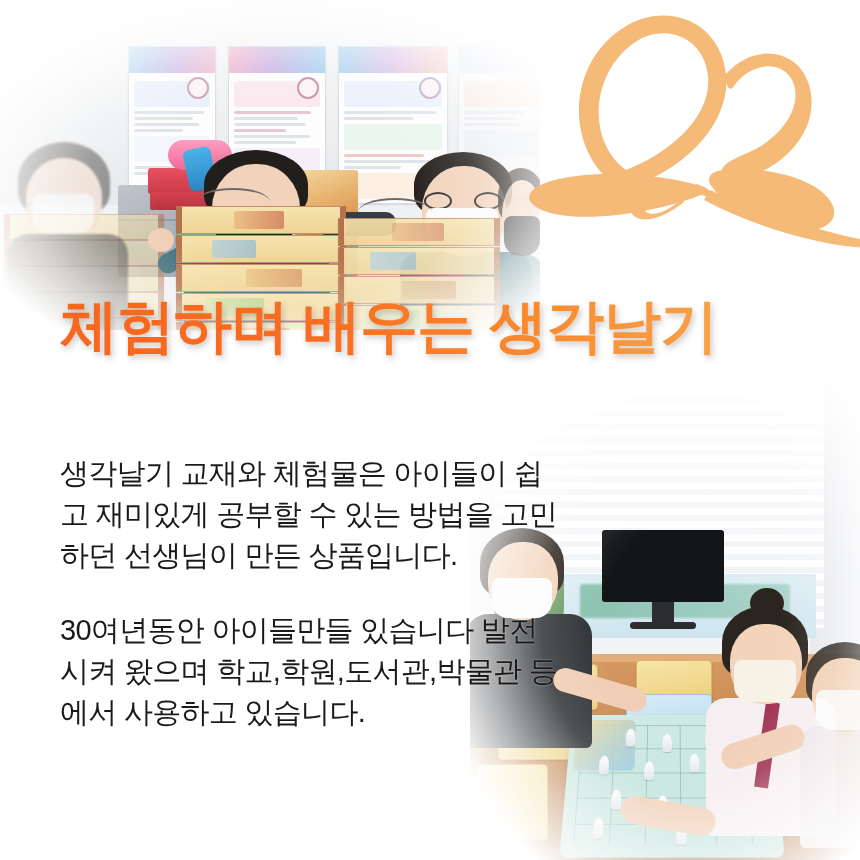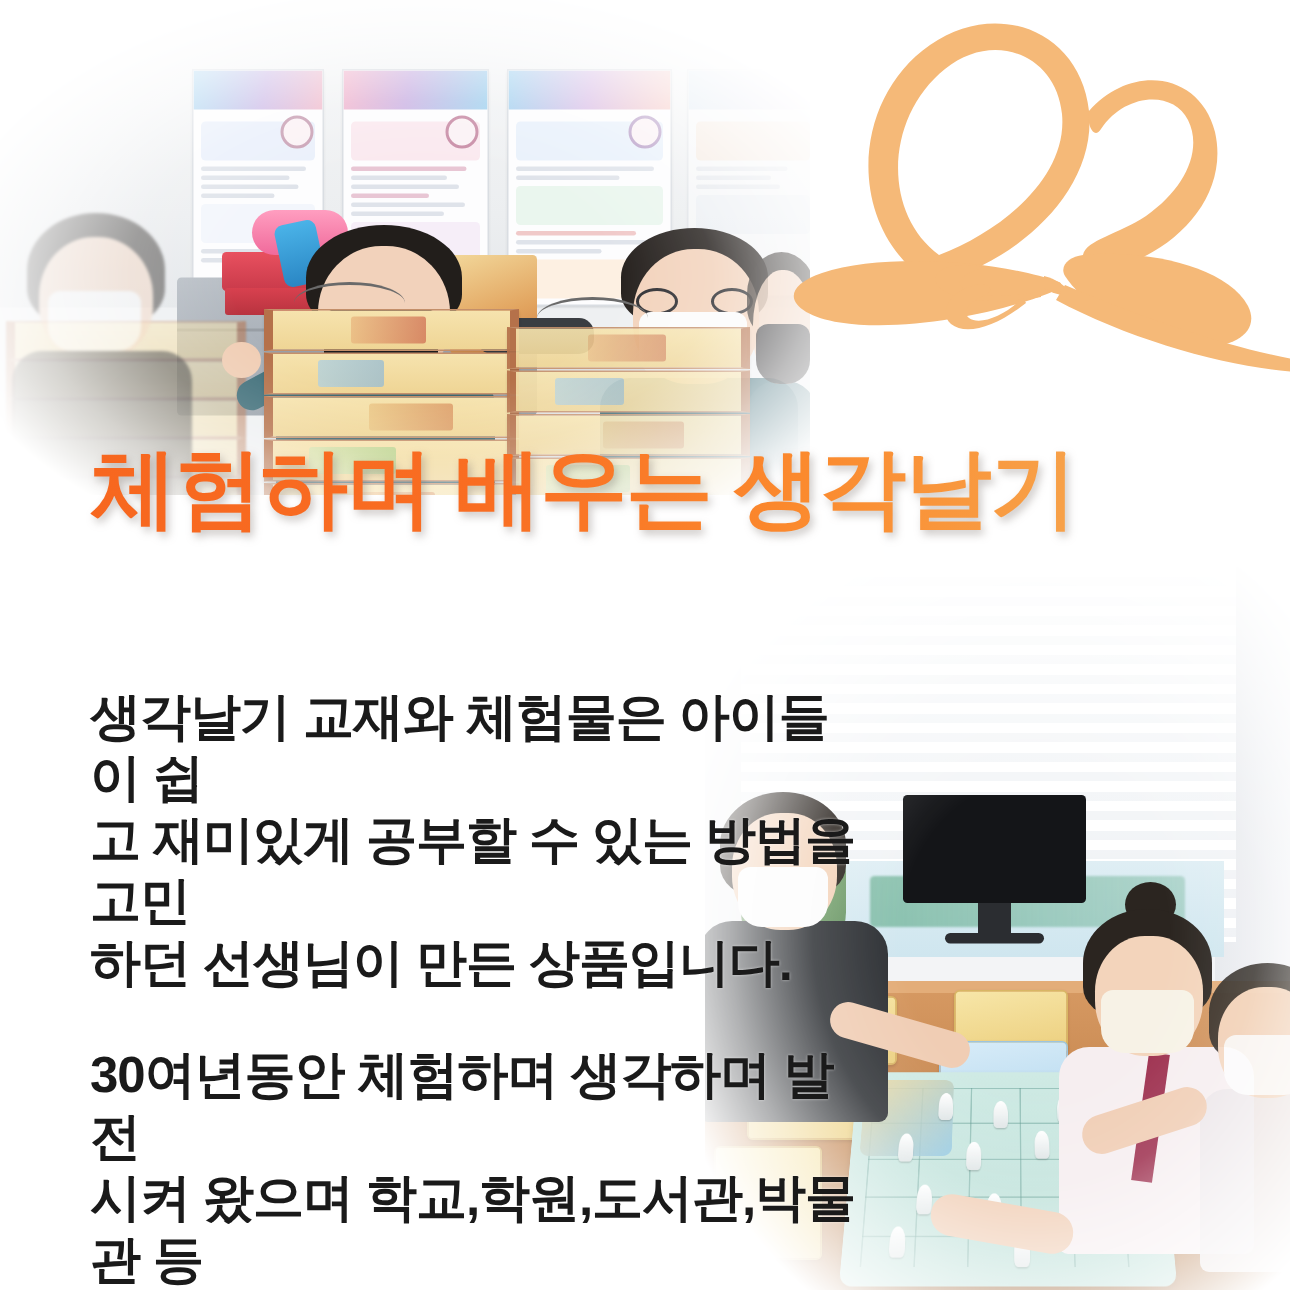--- a/index.html
+++ b/index.html
@@ -170,21 +170,21 @@
     font-size:58px;font-weight:700;letter-spacing:-1px;white-space:nowrap;
     line-height:1.1;
     background:linear-gradient(95deg,#f7671f 0%,#f96d22 40%,#fb8a2e 72%,#f7a24a 100%);
     -webkit-background-clip:text;background-clip:text;
     color:transparent;-webkit-text-fill-color:transparent;
     filter:drop-shadow(2px 3px 3px rgba(120,110,105,.38));
   }
 
   
   .bodytext{position:absolute;left:60px;top:424px;width:520px;}
-  .para{color:#1a1a1a;font-size:34px;line-height:41px;font-weight:700;letter-spacing:-.7px;
+  .para{color:#1a1a1a;font-size:29px;line-height:41px;font-weight:400;letter-spacing:-.7px;
     white-space:pre-line;text-shadow:0 0 2px rgba(255,255,255,.55);}
   .para + .para{margin-top:34px;}
 </style>
 </head>
 <body>
 
 <div class="canvas">
 
   <div class="photo-top">
     <div class="scene">
@@ -421,18 +421,18 @@
       </g>
     </svg>
   </div>
 
   <div class="headline">체험하며 배우는 생각날기</div>
 
   <div class="bodytext">
     <p class="para">생각날기 교재와 체험물은 아이들이 쉽
 고 재미있게 공부할 수 있는 방법을 고민
 하던 선생님이 만든 상품입니다.</p>
-    <p class="para">30여년동안 체험하며 생각하며 발전
+    <p class="para">30여년동안 아이들만들 있습니다 발전
 시켜 왔으며 학교,학원,도서관,박물관 등
 에서 사용하고 있습니다.</p>
   </div>
 
 </div>
 
 </body></html>

